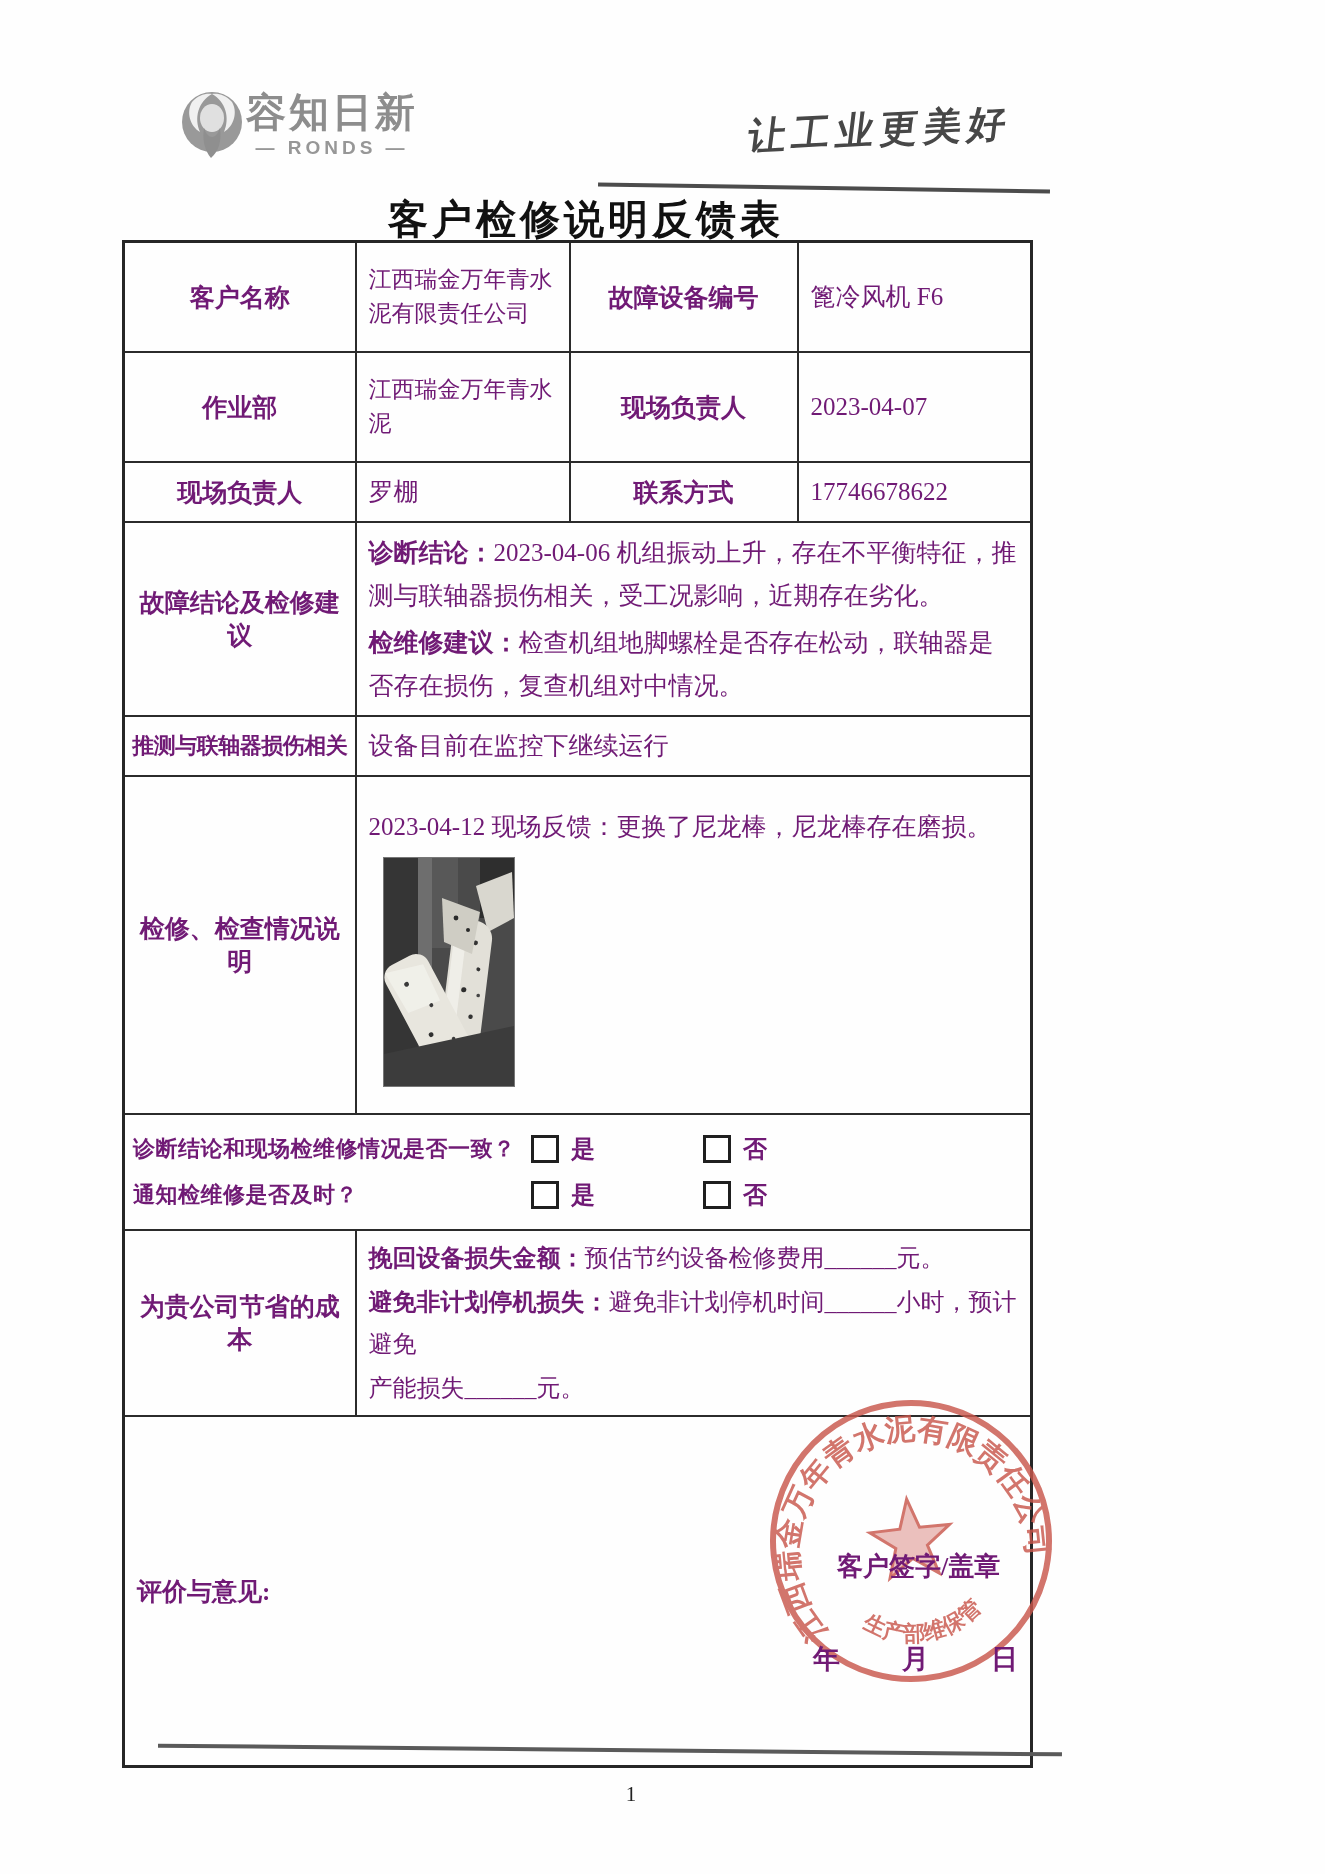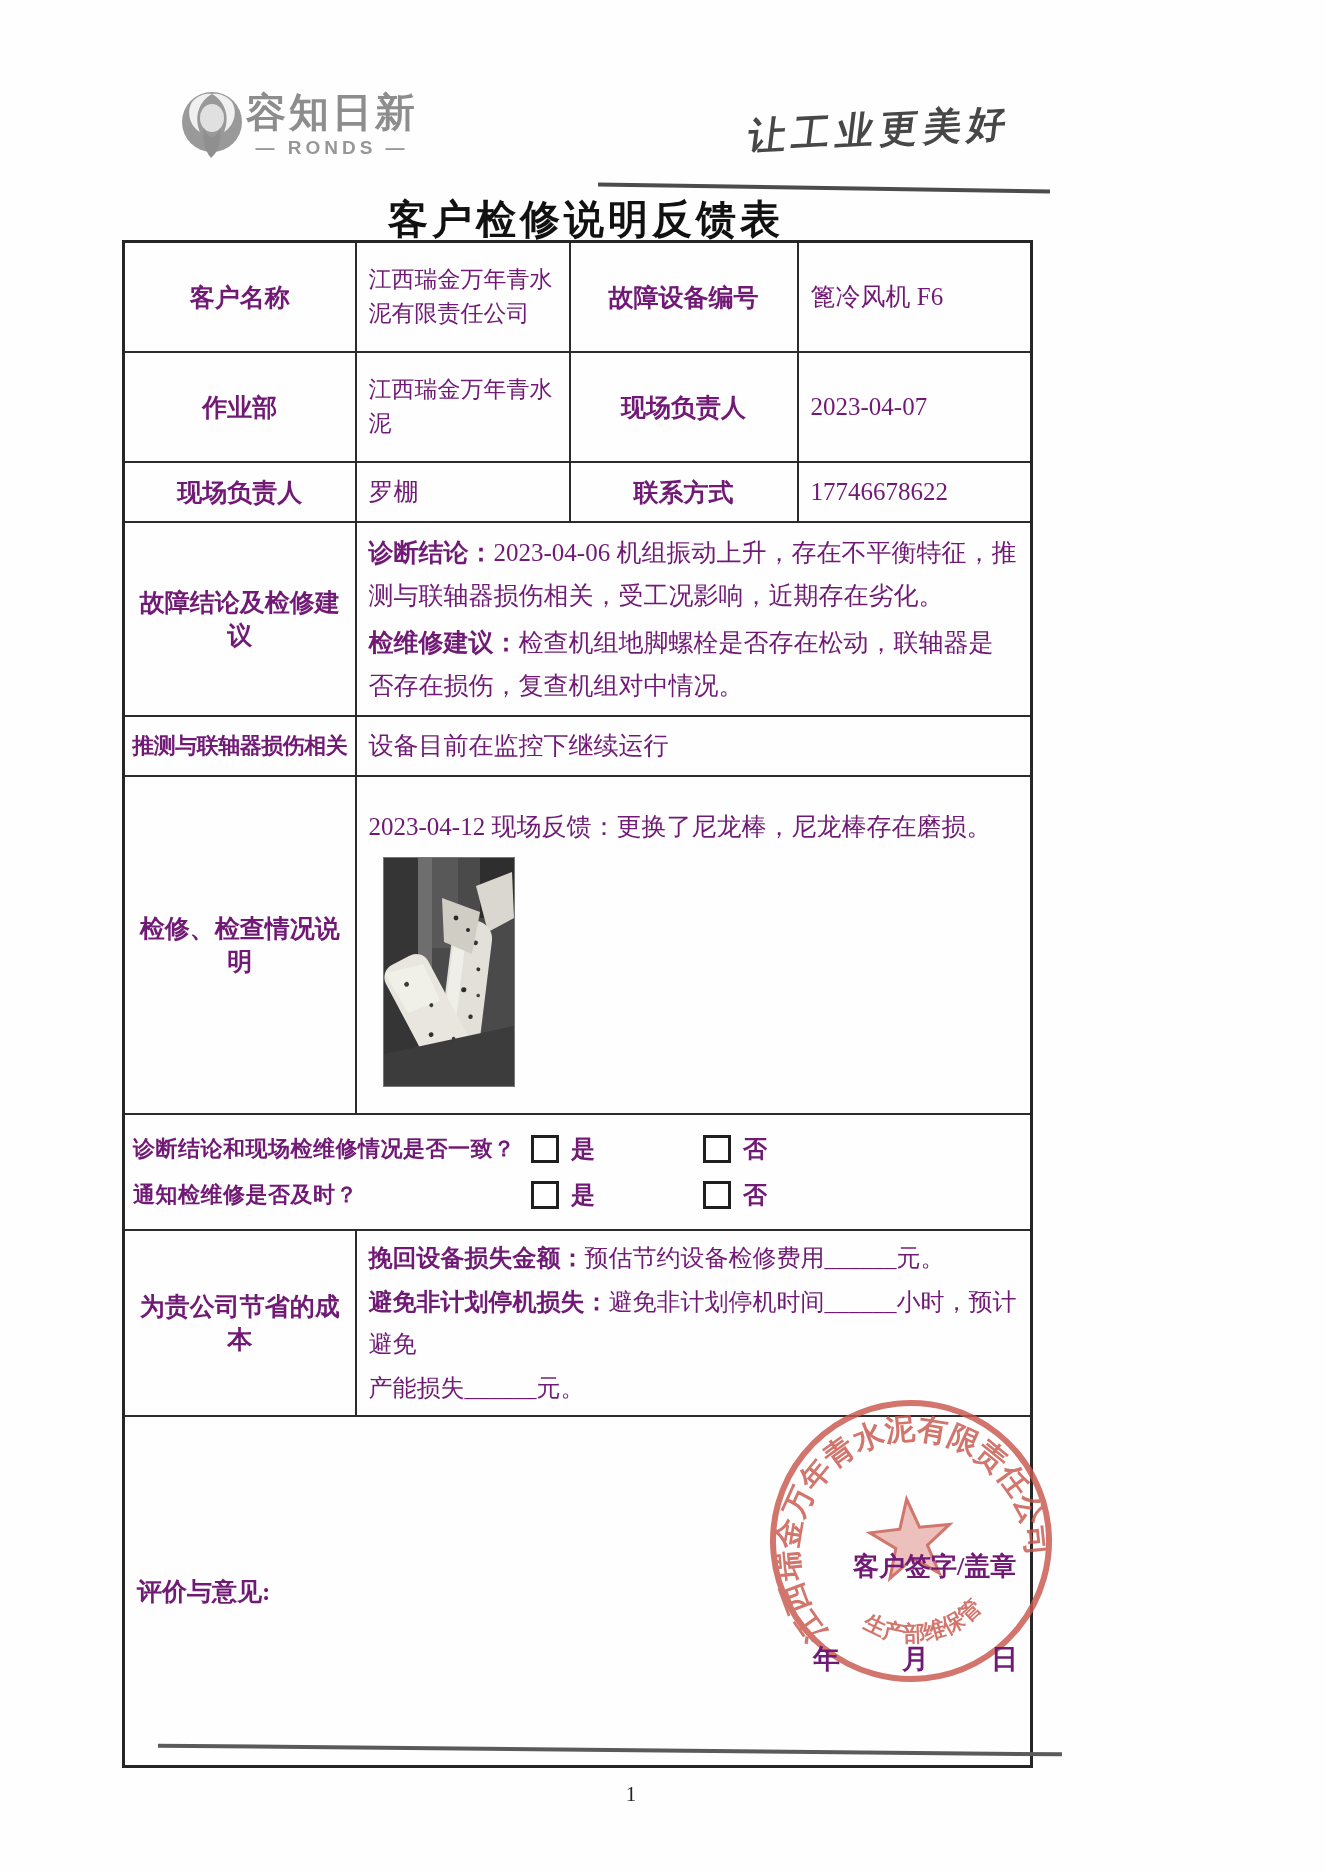--- a/index.html
+++ b/index.html
@@ -58,21 +58,21 @@
   .q-opt{display:flex;align-items:center;width:172px;font-weight:bold;font-size:24px;}
   .cb{display:inline-block;width:22px;height:22px;border:3px solid #1f1f1f;
     margin-right:12px;background:#fff;}
 
   
   td.savings p{margin:2px 0;font-size:24px;line-height:1.75;}
 
   
   td.evalcell{position:relative;vertical-align:top;padding:10px 12px;}
   .eval-label{font-weight:bold;font-size:25px;}
-  .sign-label{position:absolute;left:712px;top:132px;font-weight:bold;font-size:26px;margin-left:16px;}
+  .sign-label{position:absolute;left:712px;top:132px;font-weight:bold;font-size:26px;}
   .date-line{position:absolute;left:688px;top:224px;display:flex;gap:62px;
     font-weight:bold;font-size:27px;}
   .seal{position:absolute;left:636px;top:-26px;width:300px;height:300px;
     opacity:0.82;pointer-events:none;transform:rotate(-6deg);}
 
   
   .case-id{position:absolute;left:0;top:1708px;width:1035px;text-align:right;
     font-size:27px;letter-spacing:1px;color:#1a1a1a;}
   .bottom-rule{position:absolute;left:158px;top:1748px;width:904px;height:4px;
     background:#5a5a5a;transform:rotate(0.55deg);}

